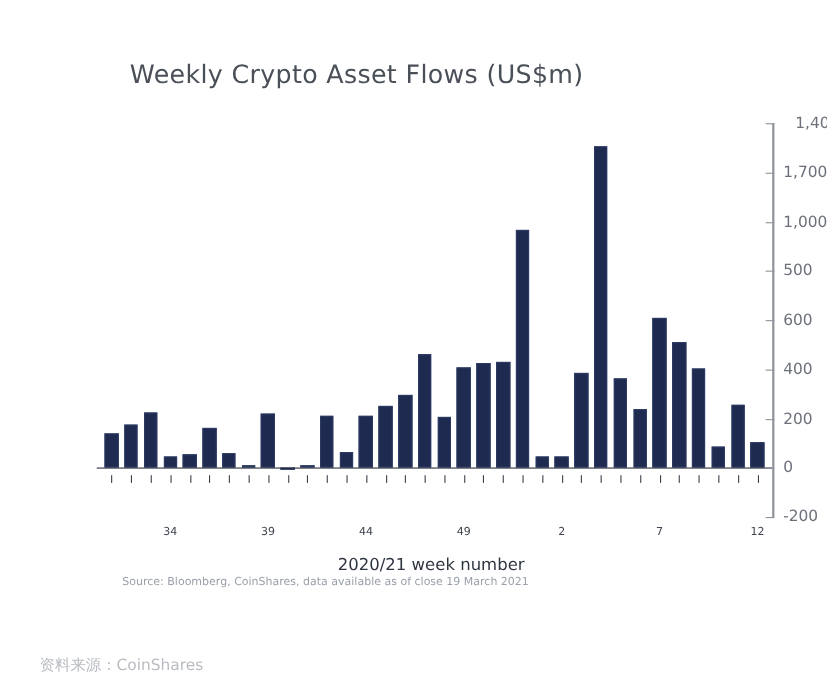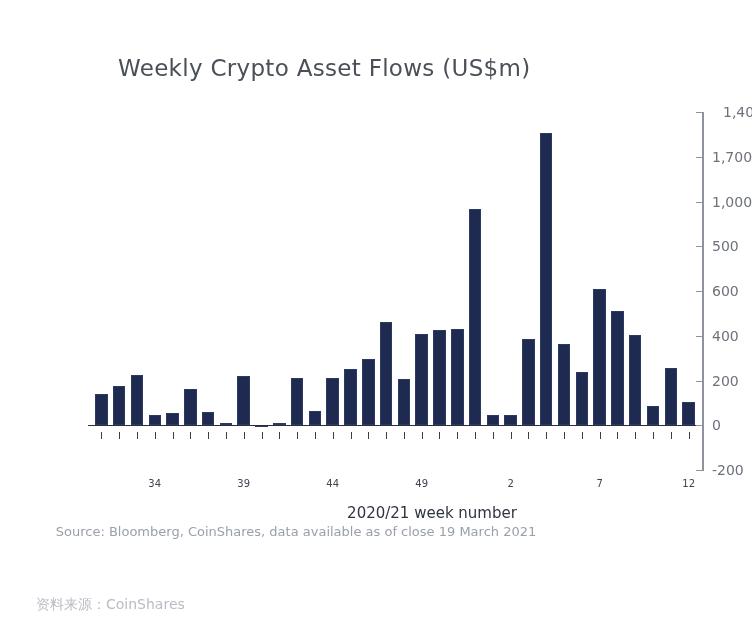--- a/index.html
+++ b/index.html
@@ -53,26 +53,26 @@
   }
   .xlabel{
     position:absolute;top:478px;
     font-size:10px;color:#3f444e;
     transform:translateX(-50%);
     white-space:nowrap;
   }
   #xaxis-title{
     position:absolute;top:504px;left:392px;
     transform:translateX(-50%);
-    font-size:15px;color:#2f3540;white-space:nowrap;margin-left:40px;
+    font-size:15px;color:#2f3540;white-space:nowrap;
   }
   #source-note{
     position:absolute;top:524px;left:296px;
     transform:translateX(-50%);
-    font-size:13px;color:#9aa0aa;white-space:nowrap;
+    font-size:10px;color:#9aa0aa;white-space:nowrap;
   }
 
   .caption{
     position:absolute;left:36px;
     font-size:14px;color:#b9bcc2;
     font-family:"DejaVu Sans", sans-serif;
     white-space:nowrap;
   }
   #caption-1{top:556px;}
   #caption-2{top:596px;}

